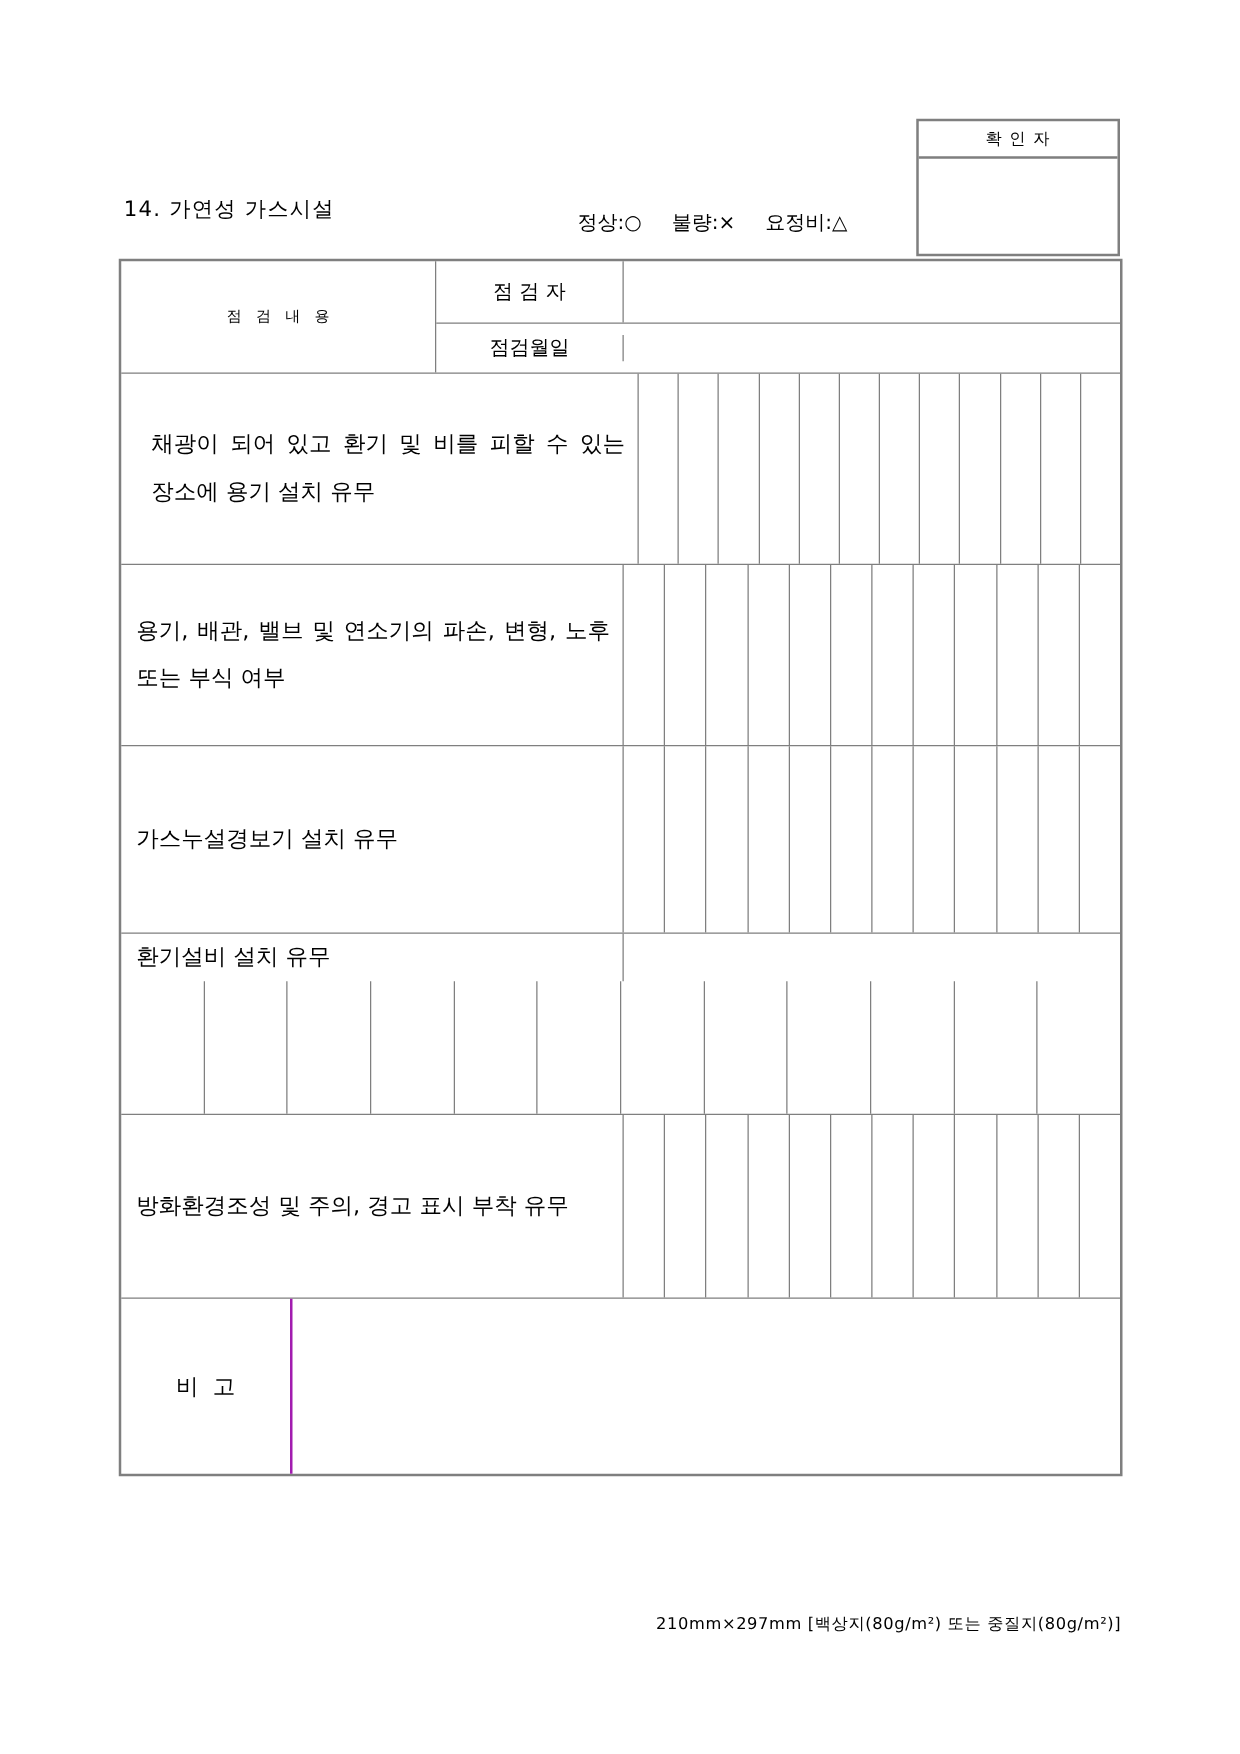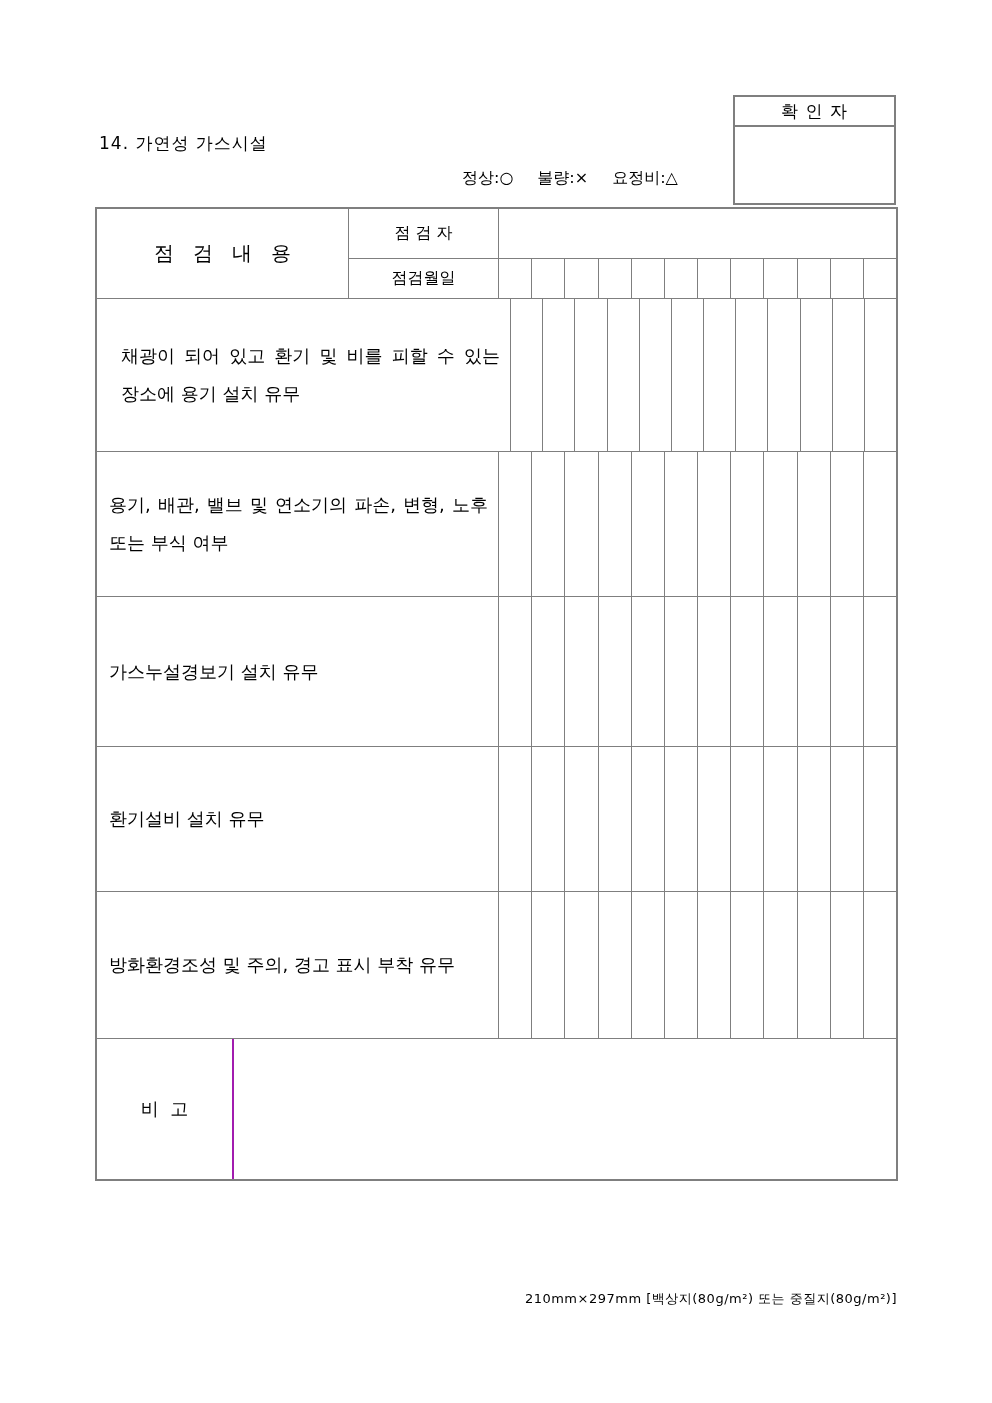--- a/index.html
+++ b/index.html
@@ -16,27 +16,27 @@
   .confirm-box {
     position: absolute; left: 733px; top: 95px;
     width: 163px; height: 110px;
     border: 2px solid #7f7f7f;
     background: #fff;
     display: flex; flex-direction: column;
   }
   .confirm-header {
     height: 30px; border-bottom: 2px solid #7f7f7f;
     display: flex; align-items: center; justify-content: center;
-    font-size: 17px; letter-spacing: 1px;
+    font-size: 13px; letter-spacing: 1px;
   }
   .confirm-body { flex: 1; }
 
   
   .page-title {
-    position: absolute; left: 99px; top: 132px;
+    position: absolute; left: 99px; top: 156px;
     font-size: 17px; letter-spacing: 1px;
   }
 
   
   .legend {
     position: absolute; left: 462px; top: 168px;
     width: 270px;
     display: flex; justify-content: flex-start; gap: 24px;
     font-size: 16px;
   }
@@ -46,39 +46,39 @@
     position: absolute; left: 95px; top: 207px;
     width: 803px; height: 974px;
     border: 2px solid #7f7f7f;
     display: flex; flex-direction: column;
     background: #fff;
   }
   .thead { display: flex; height: 90px; border-bottom: 1px solid #7f7f7f; }
   .th-content {
     width: 252px; border-right: 1px solid #7f7f7f;
     display: flex; align-items: center; justify-content: center;
-    font-size: 20px;
+    font-size: 12px;
   }
   .th-right { flex: 1; display: flex; flex-direction: column; }
   .th-top { height: 50px; display: flex; border-bottom: 1px solid #7f7f7f; }
-  .th-bottom { flex: 1; display: flex; }
+  .th-bottom { flex: 1; display: flex; align-items: center; }
   .th-label {
     width: 150px; border-right: 1px solid #7f7f7f;
     display: flex; align-items: center; justify-content: center;
     font-size: 16px;
   }
   .th-empty { flex: 1; }
 
   .grid { flex: 1; display: flex; }
   .gcell { flex: 1; }
   .gcell + .gcell { border-left: 1px solid #7f7f7f; }
 
   .trow { display: flex; border-bottom: 1px solid #7f7f7f; }
   .r1 { height: 153px; padding-left: 12px; } .r2 { height: 150px; } .r3 { height: 145px; }
-  .r4 { height: 145px; } .r5 { height: 147px; }
+  .r4 { height: 145px; flex-direction: column; } .r5 { height: 147px; }
   .td-content {
     width: 402px; border-right: 1px solid #7f7f7f;
     display: flex; align-items: center;
     padding: 0 10px 0 12px;
   }
   .item-text {
     width: 100%;
     font-size: 18px; line-height: 38px;
     text-align: justify; word-break: keep-all;
   }

